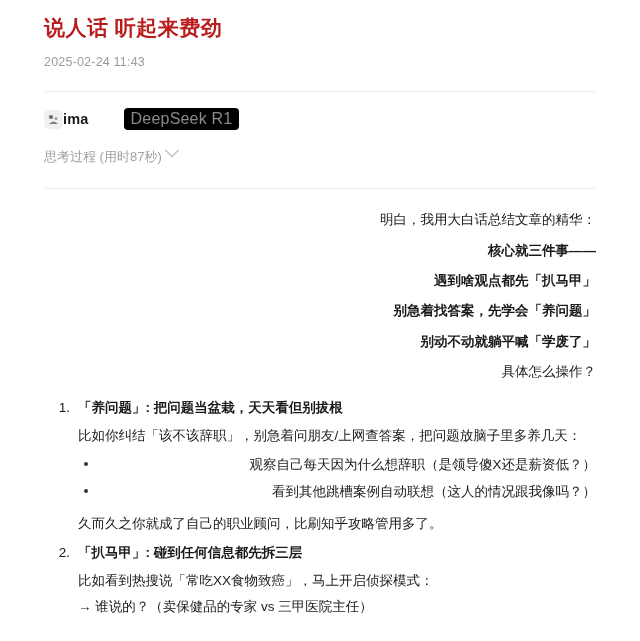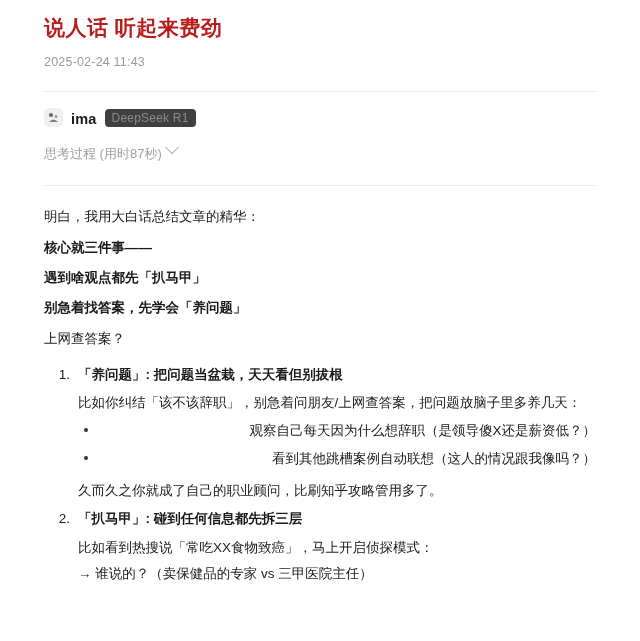--- a/index.html
+++ b/index.html
@@ -33,48 +33,48 @@
     margin-bottom: 22px;
     letter-spacing: 0.2px;
   }
   .divider {
     height: 1px;
     background: #ededed;
     margin: 0 0 16px 0;
   }
   .model-row {
     display: flex;
-    align-items: flex-end;
-    gap: 8px;
+    align-items: center;
     margin-bottom: 18px;
   }
   .model-logo {
     width: 19px;
     height: 19px;
     border-radius: 5px;
     background: #f0f0f0;
     display: flex;
     align-items: center;
     justify-content: center;
     flex: none;
   }
   .model-logo svg { display: block; }
   .model-name {
     font-size: 14.5px;
     font-weight: bold;
     color: #1a1a1a;
     letter-spacing: 0.2px;
   }
   .model-badge {
-    font-size: 12px;
+    font-size: 16px;
     color: #8a8a8a;
-    background: #404040;
+    background: #000000;
     border-radius: 4px;
     padding: 2px 7px;
     letter-spacing: 0.2px;
+    margin-left: 35px;
   }
   .thinking-row {
     display: flex;
     gap: 5px;
     font-size: 13px;
     color: #a0a0a0;
     margin-bottom: 22px;
   }
   .chev {
     display: inline-block;
@@ -87,21 +87,21 @@
   .divider2 {
     height: 1px;
     background: #ededed;
     margin: 0 0 18px 0;
   }
   .body {
     font-size: 13.5px;
     line-height: 1.95;
     color: #1a1a1a;
   }
-  .p { margin: 0 0 4px 0; }
+  .p { margin: 0 0 4px 0; text-align: right; }
   .p.bold { font-weight: bold; }
   .olist {
     margin: 10px 0 0 0;
     padding: 0;
     list-style: none;
   }
   .oitem {
     display: flex;
     margin-bottom: 2px;
   }
@@ -175,21 +175,22 @@
   </div>
 
   <div class="divider2"></div>
 
   <div class="body">
 
     <p class="p">明白，我用大白话总结文章的精华：</p>
     <p class="p bold">核心就三件事——</p>
     <p class="p bold">遇到啥观点都先「扒马甲」</p>
     <p class="p bold">别急着找答案，先学会「养问题」</p>
-    <p class="p">上网查答案？</p>
+    <p class="p bold">别动不动就躺平喊「学废了」</p>
+    <p class="p">具体怎么操作？</p>
 
     <ul class="olist">
 
       <li class="oitem">
         <div class="onum">1.</div>
         <div class="obody">
           <div class="ohead">「养问题」: 把问题当盆栽，天天看但别拔根</div>
           <div class="osub">比如你纠结「该不该辞职」，别急着问朋友/上网查答案，把问题放脑子里多养几天：</div>
           <ul class="ulist">
             <li class="uitem">

